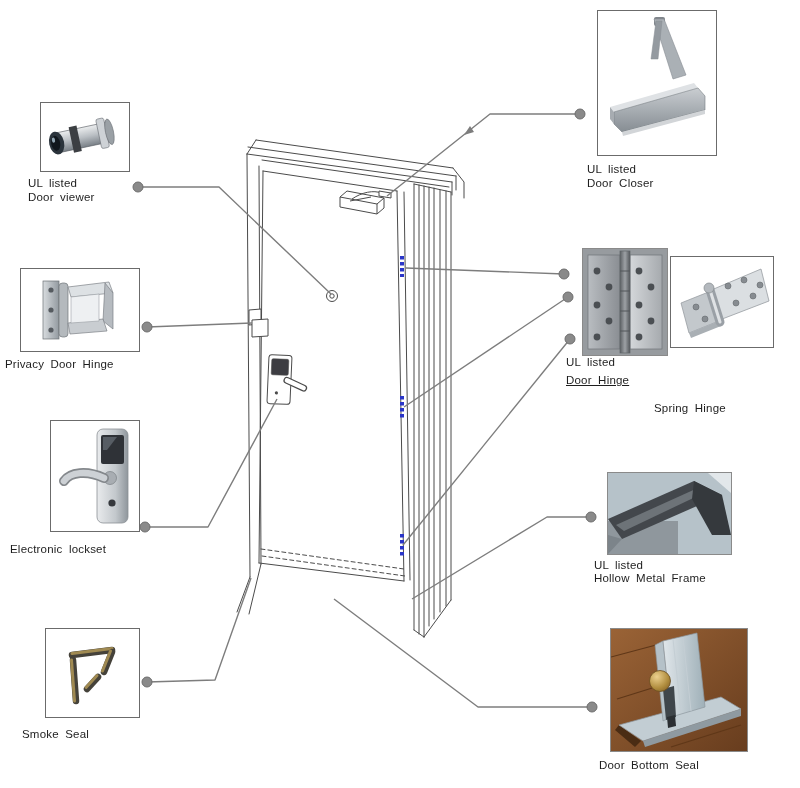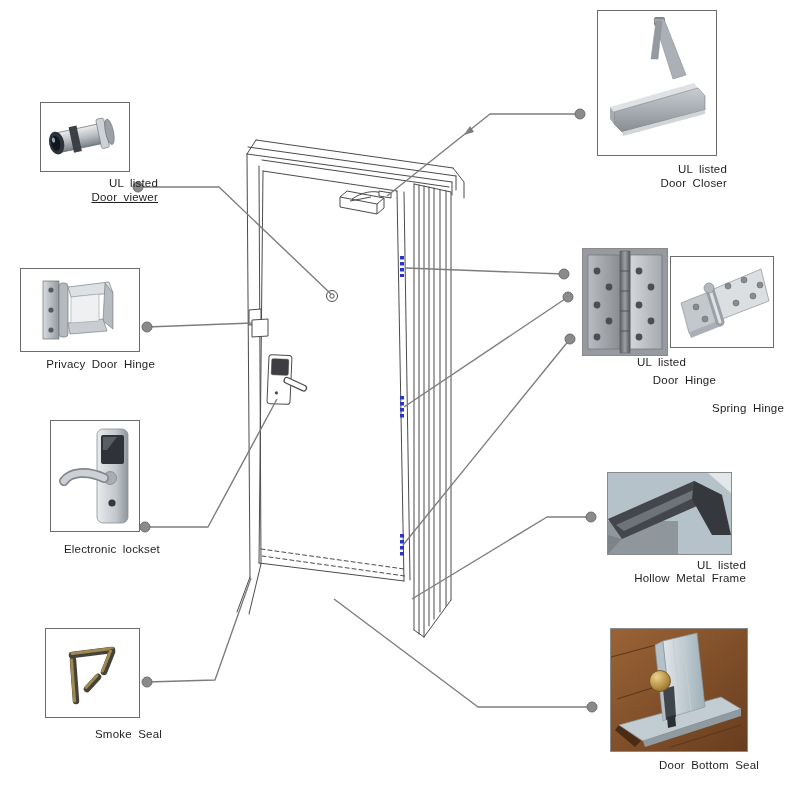--- a/index.html
+++ b/index.html
@@ -2,21 +2,21 @@
 <html><head>
 <meta charset="utf-8">
 <style>
   html,body{margin:0;padding:0;background:#ffffff;}
   .canvas{position:relative;width:800px;height:788px;background:#ffffff;
           font-family:"Liberation Sans",sans-serif;overflow:hidden;}
   .overlay{position:absolute;left:0;top:0;}
   .box{position:absolute;background:#ffffff;border:1px solid #6b6b6b;box-sizing:border-box;}
   .photo{position:absolute;border:1px solid #8a8a8a;box-sizing:border-box;overflow:hidden;}
   .box svg,.photo svg{display:block;width:100%;height:100%;}
-  .label{position:absolute;font-size:11.5px;color:#1e1e1e;text-align:right;
+  .label{position:absolute;font-size:11.5px;color:#1e1e1e;text-align:left;
          line-height:14px;letter-spacing:.2px;word-spacing:3px;white-space:nowrap;}
   .label2{line-height:13.5px;}
 </style>
 </head>
 <body>
 
 <div class="canvas">
 
   <svg class="overlay" width="800" height="788" viewBox="0 0 800 788">
 
@@ -132,21 +132,21 @@
         <rect x="30" y="21" width="8" height="26" fill="#3c3f43"></rect>
         <rect x="58" y="19" width="8" height="30" rx="2" fill="#ced2d6" stroke="#6b7075" stroke-width=".6"></rect>
         <ellipse cx="69" cy="34" rx="4" ry="13" fill="#9aa0a5" stroke="#6b7075" stroke-width=".6"></ellipse>
         <ellipse cx="15" cy="34" rx="7.5" ry="11.5" fill="#2b343c"></ellipse>
         <ellipse cx="14" cy="34" rx="4.5" ry="7.5" fill="#10161c"></ellipse>
         <ellipse cx="12.5" cy="30.5" rx="1.6" ry="2.6" fill="#8fa3b0"></ellipse>
       </g>
     </svg>
   </div>
   <div class="label" style="left:28px;top:176px;width:130px;">UL listed</div>
-  <div class="label" style="left:28px;top:190px;width:130px;text-decoration:underline;">Door viewer</div>
+  <div class="label" style="left:28px;top:190px;width:130px;">Door viewer</div>
 
   <div class="box" style="left:20px;top:268px;width:120px;height:84px;">
     <svg viewBox="0 0 118 82">
       <defs>
         <linearGradient id="gL" x1="0" y1="0" x2="1" y2="0">
           <stop offset="0" stop-color="#d8dcdf"></stop>
             <stop offset="1" stop-color="#939aa0"></stop>
         </linearGradient>
       </defs>
       <rect x="22" y="12" width="16" height="58" fill="url(#gL)" stroke="#6a6f74" stroke-width=".7"></rect>
@@ -248,21 +248,21 @@
           <circle cx="14" cy="88" r="3.4"></circle>
         <circle cx="56" cy="22" r="3.4"></circle>
           <circle cx="68" cy="38" r="3.4"></circle>
         <circle cx="56" cy="56" r="3.4"></circle>
           <circle cx="68" cy="72" r="3.4"></circle>
           <circle cx="56" cy="88" r="3.4"></circle>
       </g>
     </svg>
   </div>
   <div class="label label2" style="left:566px;top:356px;width:120px;">UL listed</div>
-  <div class="label label2" style="left:596px;top:374px;width:120px;">Door Hinge</div>
+  <div class="label label2" style="left:566px;top:374px;width:120px;text-decoration:underline;">Door Hinge</div>
 
   <div class="box" style="left:670px;top:256px;width:104px;height:92px;">
     <svg viewBox="0 0 102 90">
       <polygon points="38,34 90,12 98,44 46,64" fill="#dbdfe2" stroke="#989da2" stroke-width=".8"></polygon>
       <polygon points="10,46 40,34 48,64 18,76" fill="#c3c8cc" stroke="#989da2" stroke-width=".8"></polygon>
       <polygon points="18,76 48,64 50,69 20,81" fill="#a9afb4"></polygon>
       <path d="M39,33 L49,65" stroke="#9aa0a6" stroke-width="9" stroke-linecap="round"></path>
       <path d="M39,33 L49,65" stroke="#dfe2e5" stroke-width="3" stroke-linecap="round"></path>
       <circle cx="38" cy="31" r="5" fill="#b4b9be" stroke="#84898e" stroke-width=".7"></circle>
       <g fill="#878c91" stroke="#64696d" stroke-width=".6">

